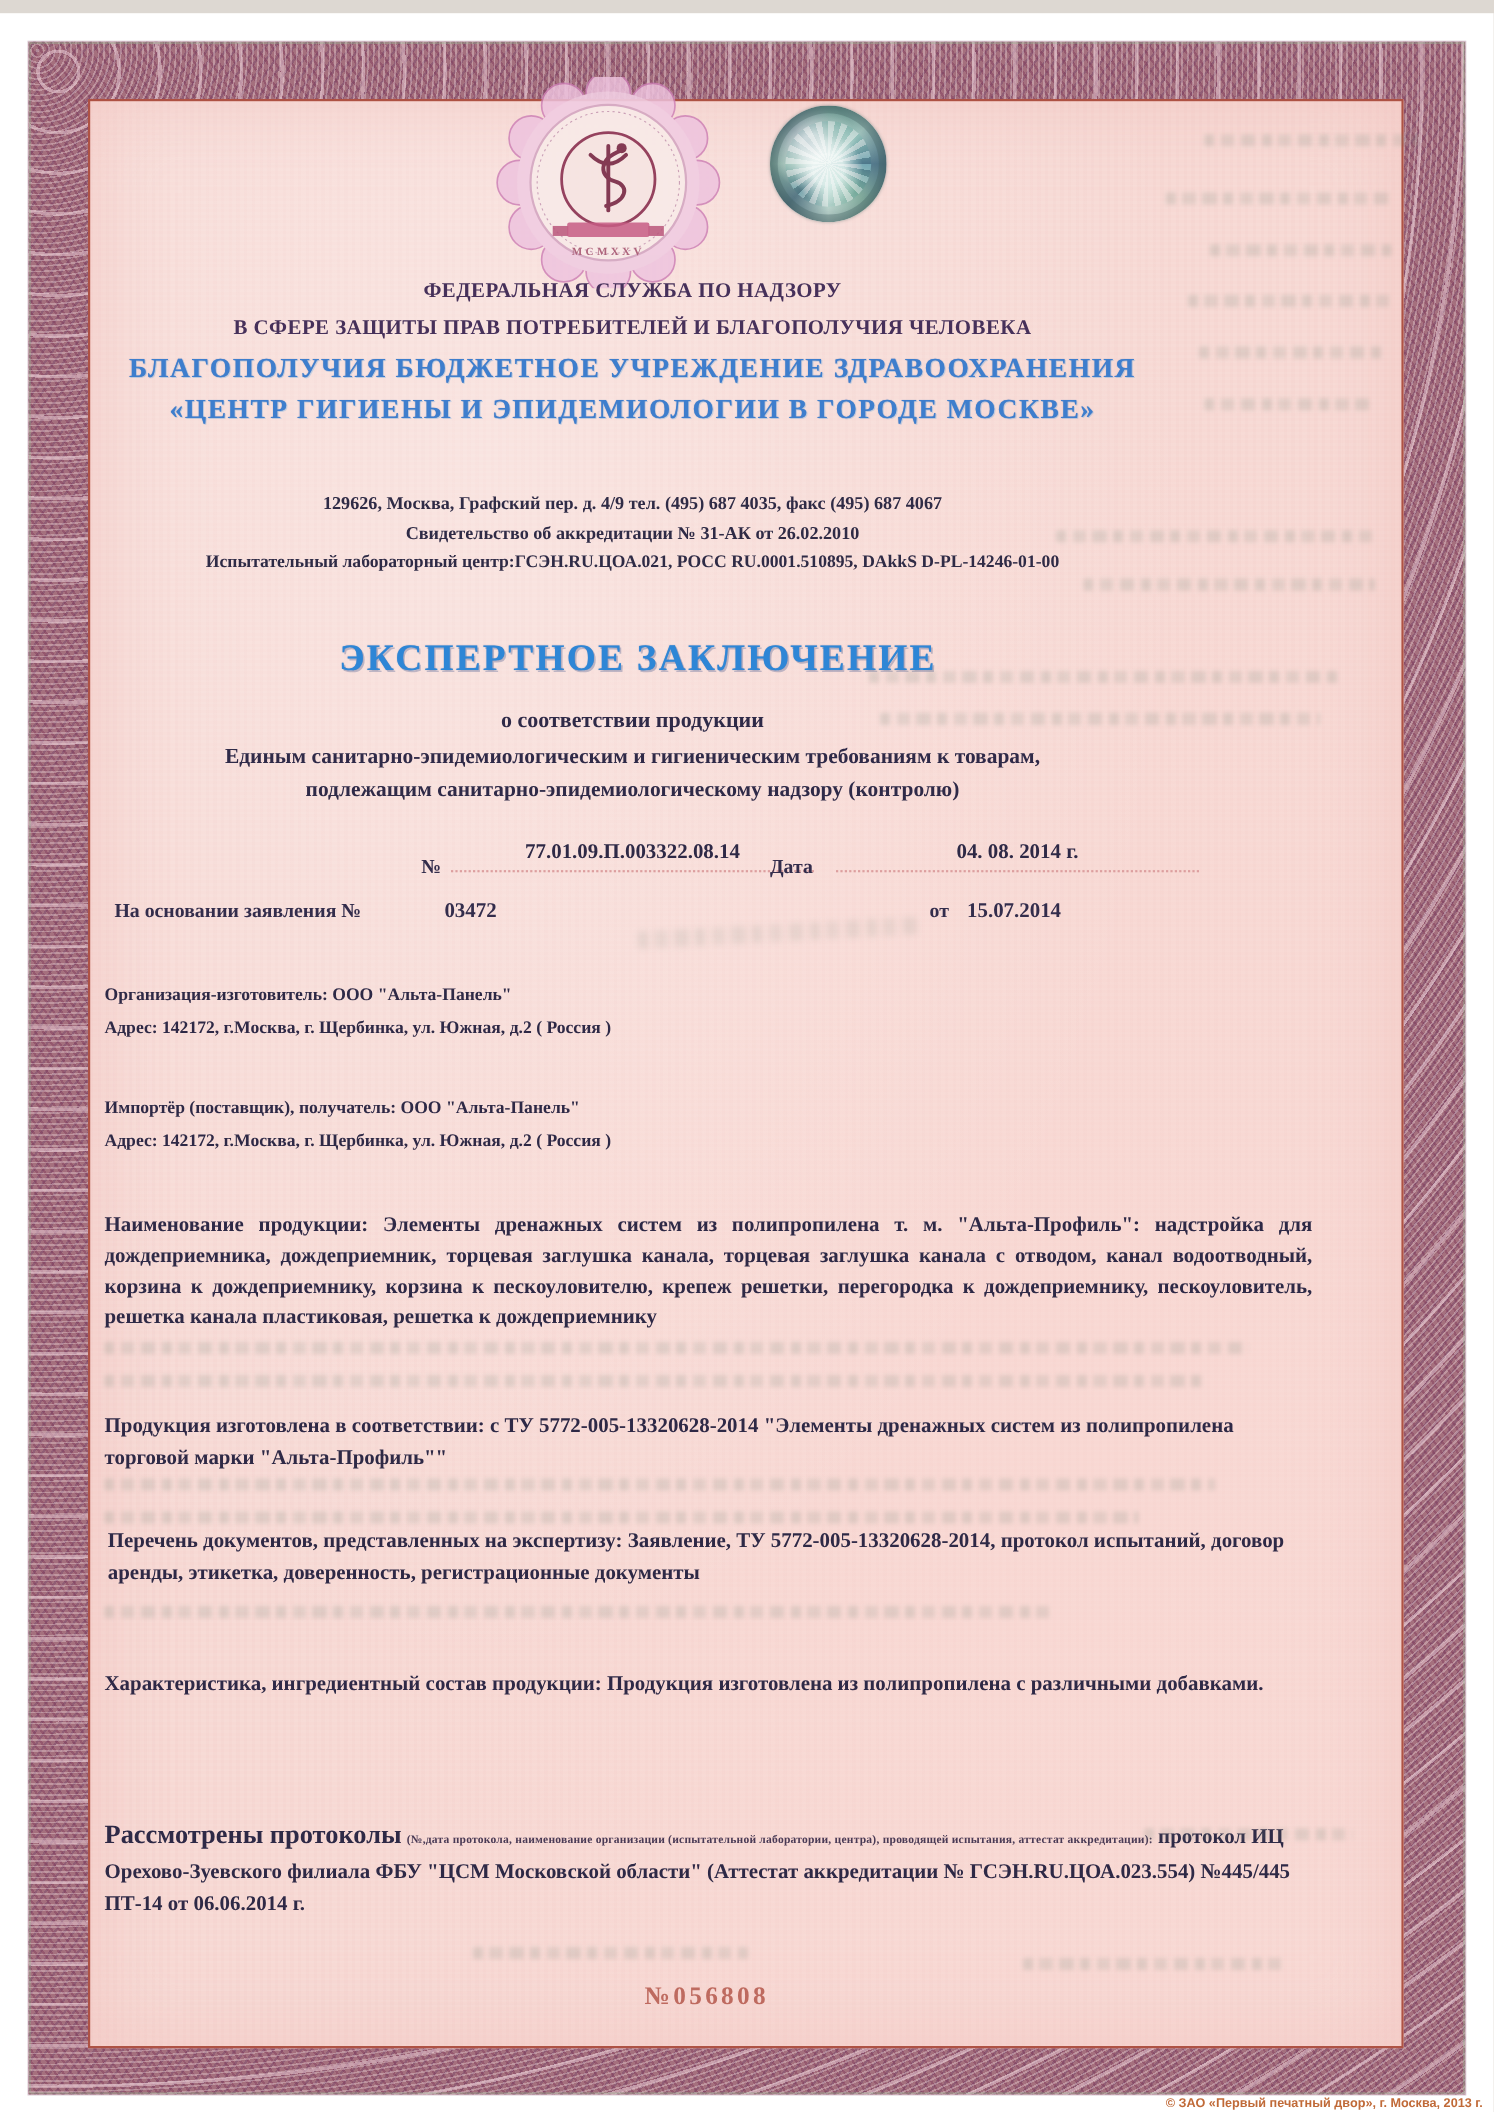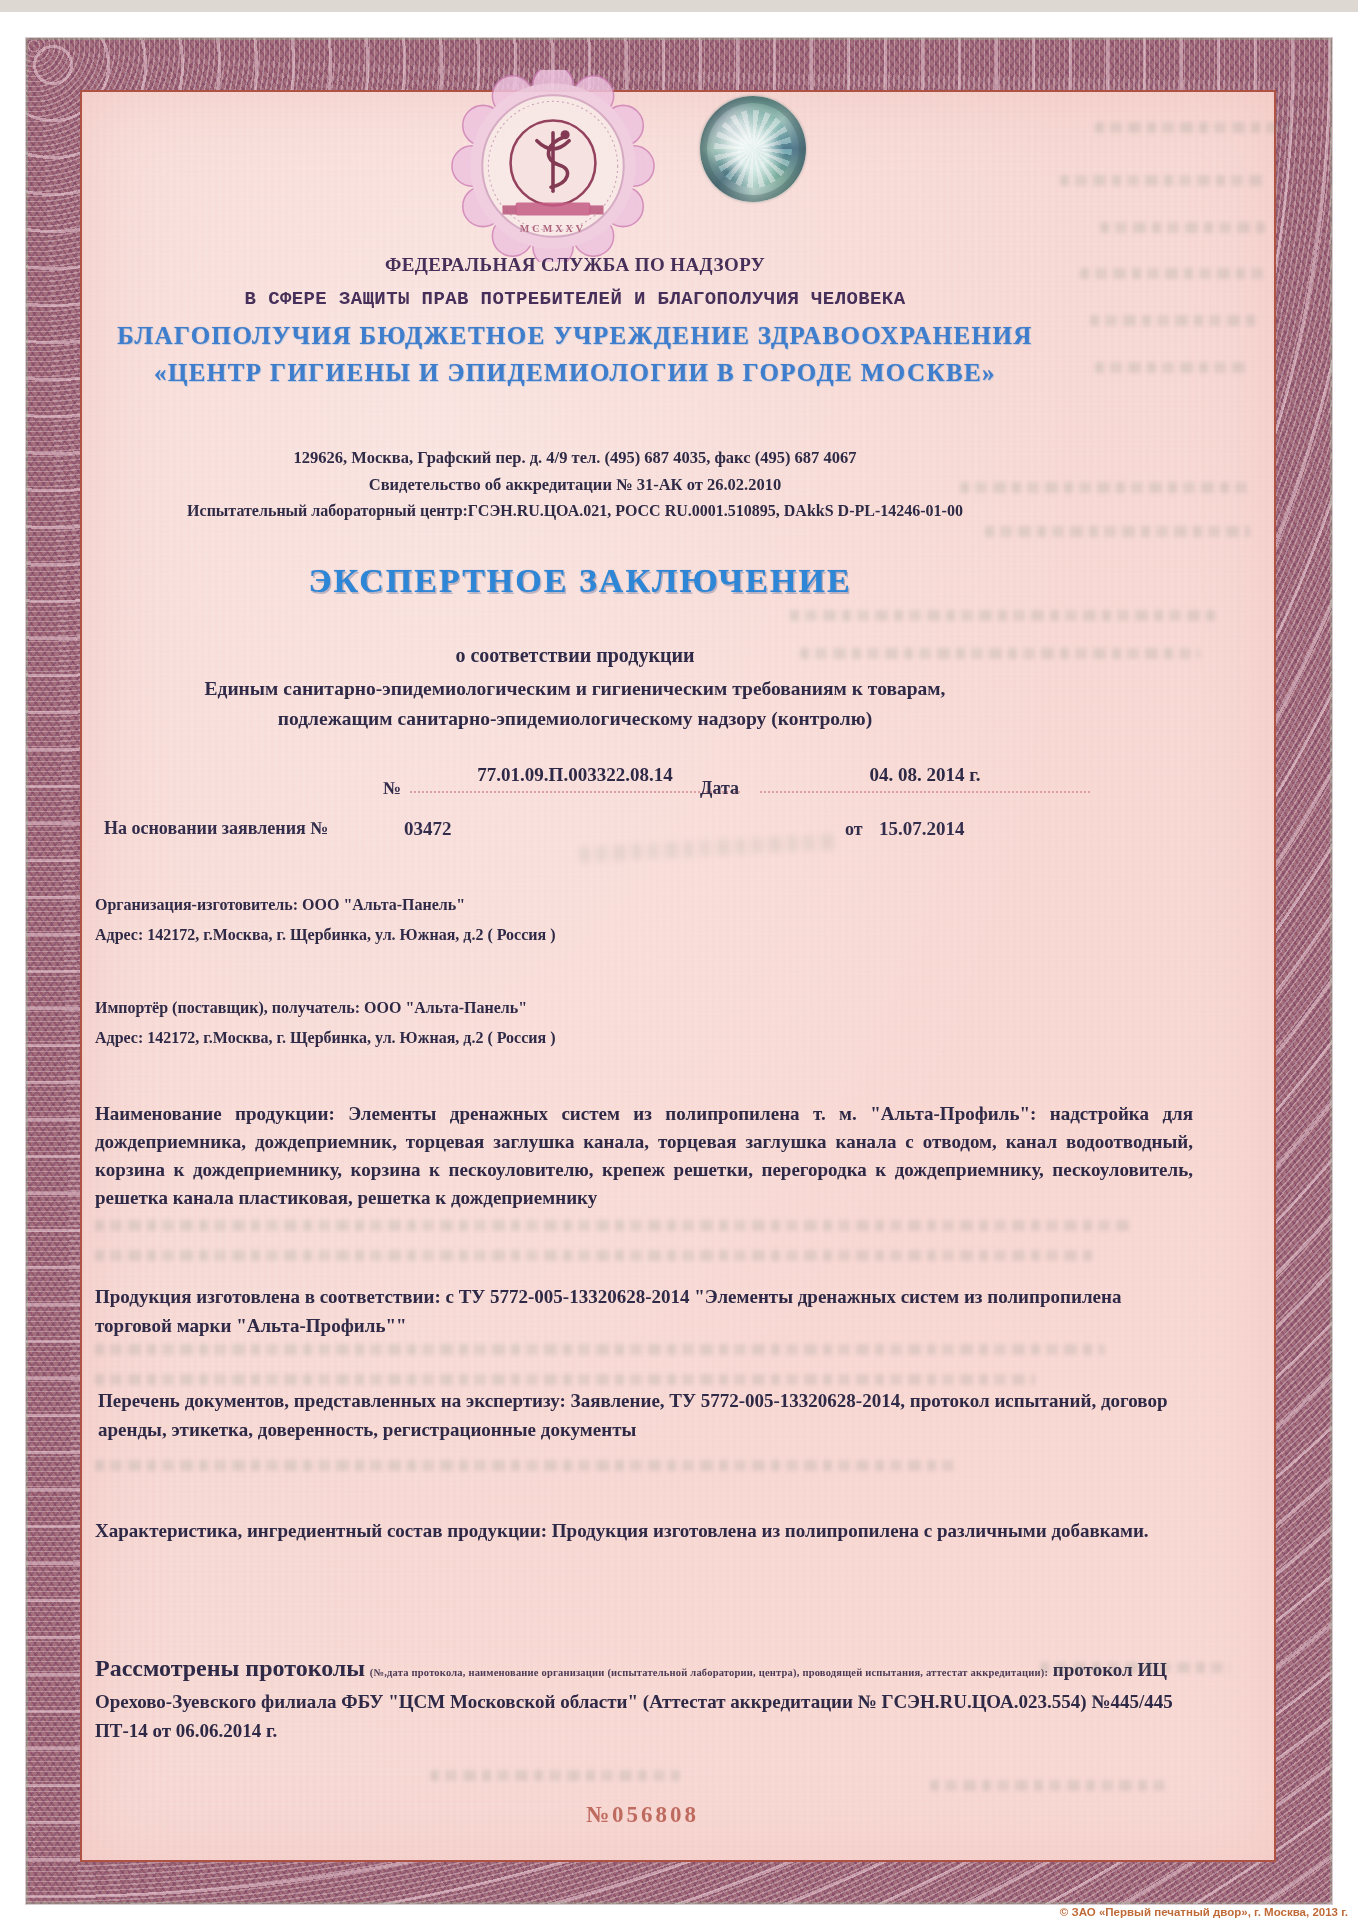--- a/index.html
+++ b/index.html
@@ -113,29 +113,29 @@
     <rect x="136" y="134" width="14" height="9" fill="#b44a72" opacity=".85"></rect>
     <rect x="63" y="131" width="74" height="13" rx="2" fill="#c2517c" opacity=".85"></rect>
     <text x="100" y="160" text-anchor="middle" font-size="10" letter-spacing="3" fill="#a85a74" font-family="Liberation Serif, serif" font-weight="bold">MCMXXV</text>
   </svg>
 
   <div class="hologram">
     <div class="spark"></div>
   </div>
 
   <div class="t agency center" style="left:95px;top:242px;width:960px;">ФЕДЕРАЛЬНАЯ СЛУЖБА ПО НАДЗОРУ</div>
-  <div class="t agency center" style="left:95px;top:276px;width:960px;font-family:Liberation Mono, monospace;">В СФЕРЕ ЗАЩИТЫ ПРАВ ПОТРЕБИТЕЛЕЙ И БЛАГОПОЛУЧИЯ  ЧЕЛОВЕКА</div>
+  <div class="t agency center" style="left:95px;top:276px;width:960px;">В СФЕРЕ ЗАЩИТЫ ПРАВ ПОТРЕБИТЕЛЕЙ И БЛАГОПОЛУЧИЯ  ЧЕЛОВЕКА</div>
   <div class="t inst center" style="left:75px;top:310px;width:1000px;">БЛАГОПОЛУЧИЯ БЮДЖЕТНОЕ УЧРЕЖДЕНИЕ ЗДРАВООХРАНЕНИЯ</div>
   <div class="t inst center" style="left:75px;top:347px;width:1000px;">«ЦЕНТР ГИГИЕНЫ И ЭПИДЕМИОЛОГИИ В ГОРОДЕ МОСКВЕ»</div>
 
   <div class="t addr center" style="left:95px;top:436px;width:960px;">129626, Москва, Графский пер. д. 4/9 тел. (495) 687 4035, факс (495) 687 4067</div>
   <div class="t addr center" style="left:95px;top:463px;width:960px;">Свидетельство об аккредитации № 31-АК от 26.02.2010</div>
   <div class="t addr center" style="left:75px;top:490px;width:1000px;font-size:16px;">Испытательный лабораторный центр:ГСЭН.RU.ЦОА.021, РОСС RU.0001.510895, DAkkS D-PL-14246-01-00</div>
 
-  <div class="t title center" style="left:95px;top:550px;width:970px;">ЭКСПЕРТНОЕ ЗАКЛЮЧЕНИЕ</div>
+  <div class="t title center" style="left:95px;top:568px;width:970px;">ЭКСПЕРТНОЕ ЗАКЛЮЧЕНИЕ</div>
   <div class="t sub center" style="left:95px;top:632px;width:960px;font-size:20px;">о  соответствии продукции</div>
   <div class="t sub center" style="left:75px;top:666px;width:1000px;">Единым санитарно-эпидемиологическим и гигиеническим требованиям к товарам,</div>
   <div class="t sub center" style="left:75px;top:696px;width:1000px;">подлежащим санитарно-эпидемиологическому надзору (контролю)</div>
 
   <div class="t field-label" style="left:383px;top:766px;">№</div>
   <div class="t field-value center" style="left:410px;top:752px;width:330px;">77.01.09.П.003322.08.14</div>
   <div class="t field-label" style="left:700px;top:766px;">Дата</div>
   <div class="t field-value center" style="left:760px;top:752px;width:330px;">04. 08. 2014 г.</div>
 
   <div class="t field-label" style="left:104px;top:806px;">На основании заявления №</div>

